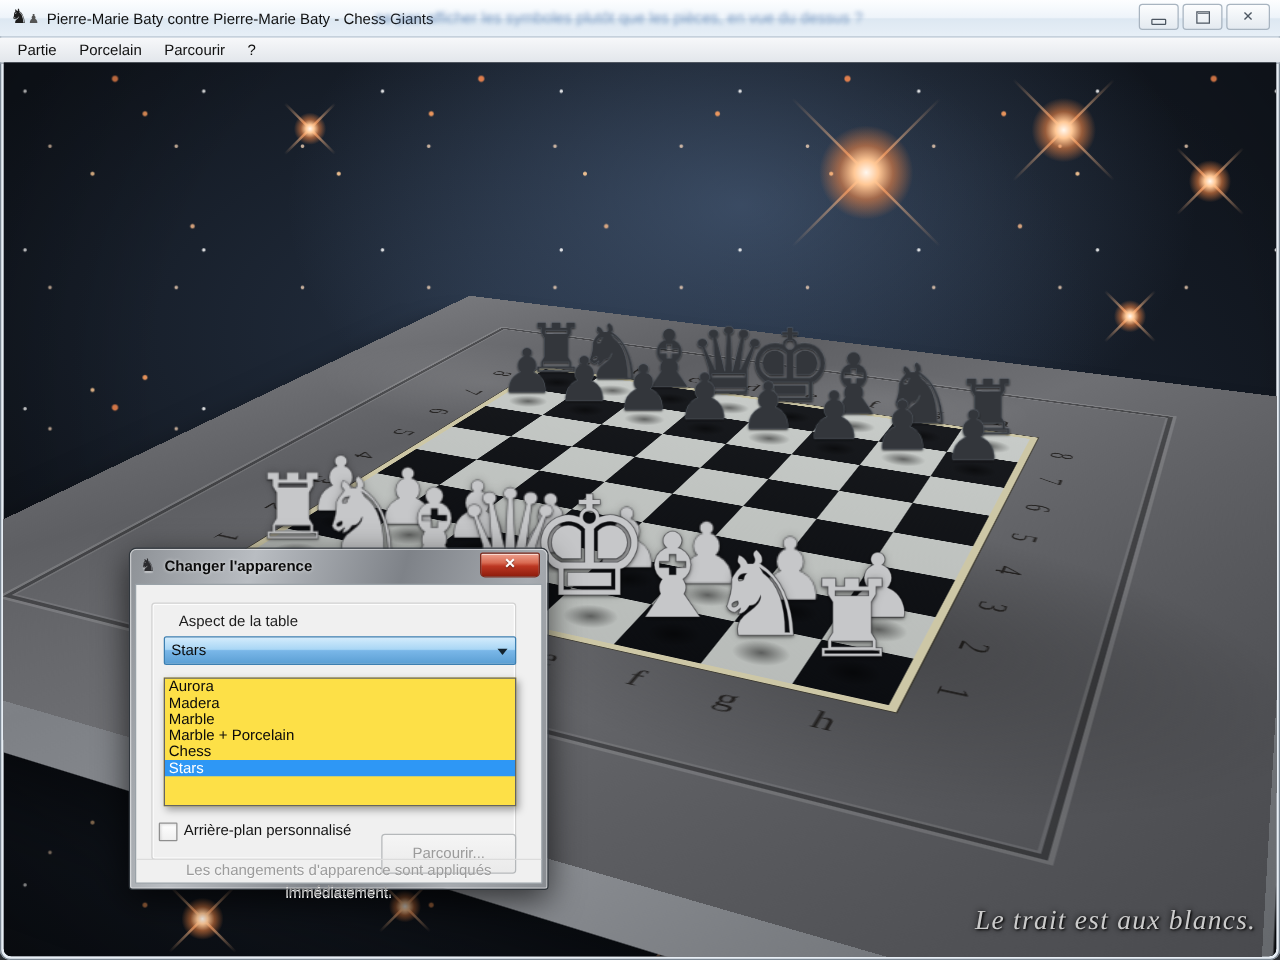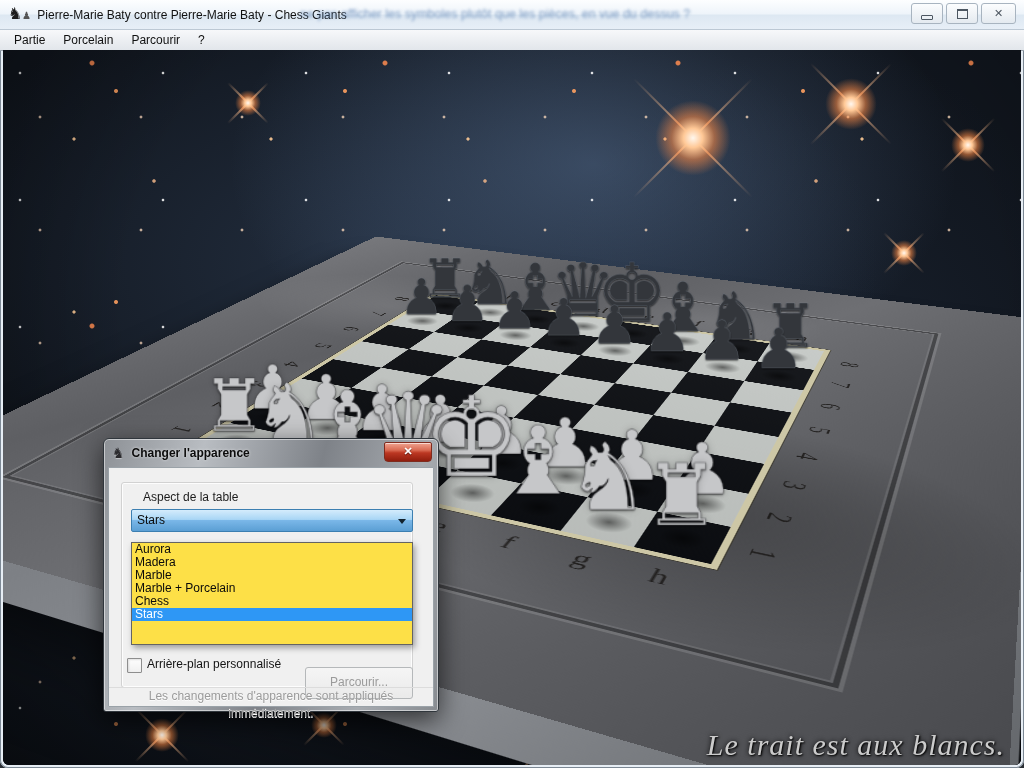--- a/index.html
+++ b/index.html
@@ -89,22 +89,22 @@
   .piece{position:absolute;bottom:-4px;left:-60px;width:120px;text-align:center;line-height:1;
          font-family:"DejaVu Sans",sans-serif;transform-origin:50% 100%;
          transform:rotateZ(-24deg) rotateX(-78deg);}
   .piece.white{color:#c6c7c9;-webkit-text-stroke:.6px rgba(35,35,38,.55);
                text-shadow:0 1px 2px rgba(0,0,0,.55),0 0 6px rgba(0,0,0,.25);}
   .piece.black{color:#33363b;-webkit-text-stroke:.5px rgba(150,162,178,.38);
                text-shadow:0 1px 2px rgba(0,0,0,.8);}
   .t-pawn{font-size:58px;} .t-rook{font-size:66px;} .t-knight{font-size:74px;}
   .t-bishop{font-size:76px;} .t-queen{font-size:86px;} .t-king{font-size:92px;}
   
-  .turn-status{position:absolute;right:16px;bottom:3px;font-family:"Liberation Serif",serif;font-style:italic;
-               font-size:30px;color:#cbcbcb;letter-spacing:1px;
+  .turn-status{position:absolute;right:16px;bottom:16px;font-family:"Liberation Serif",serif;font-style:italic;
+               font-size:22px;color:#cbcbcb;letter-spacing:1px;
                text-shadow:1px 1px 2px #000,0 0 5px rgba(0,0,0,.9);}
   
   .dialog{position:absolute;left:103px;top:438px;width:334px;height:272px;z-index:30;
           border:1px solid #30363c;border-radius:6px 6px 3px 3px;
           background:linear-gradient(105deg,#8d9196 0%,#b9bdc2 25%,#7e8288 55%,#a7abb0 80%,#888c91 100%);
           box-shadow:inset 0 0 0 1px rgba(255,255,255,.5),0 8px 26px rgba(0,0,0,.65);}
   .dlg-titlebar{position:relative;height:28px;display:flex;align-items:center;padding-left:8px;}
   .dlg-icon{font-size:14px;color:#2b2b2e;margin-right:7px;font-family:"DejaVu Sans",sans-serif;
             text-shadow:0 1px 1px rgba(255,255,255,.4);}
   .dlg-title{font-size:12px;color:#0c0c0c;text-shadow:0 0 3px rgba(255,255,255,.7);font-weight:bold;}

